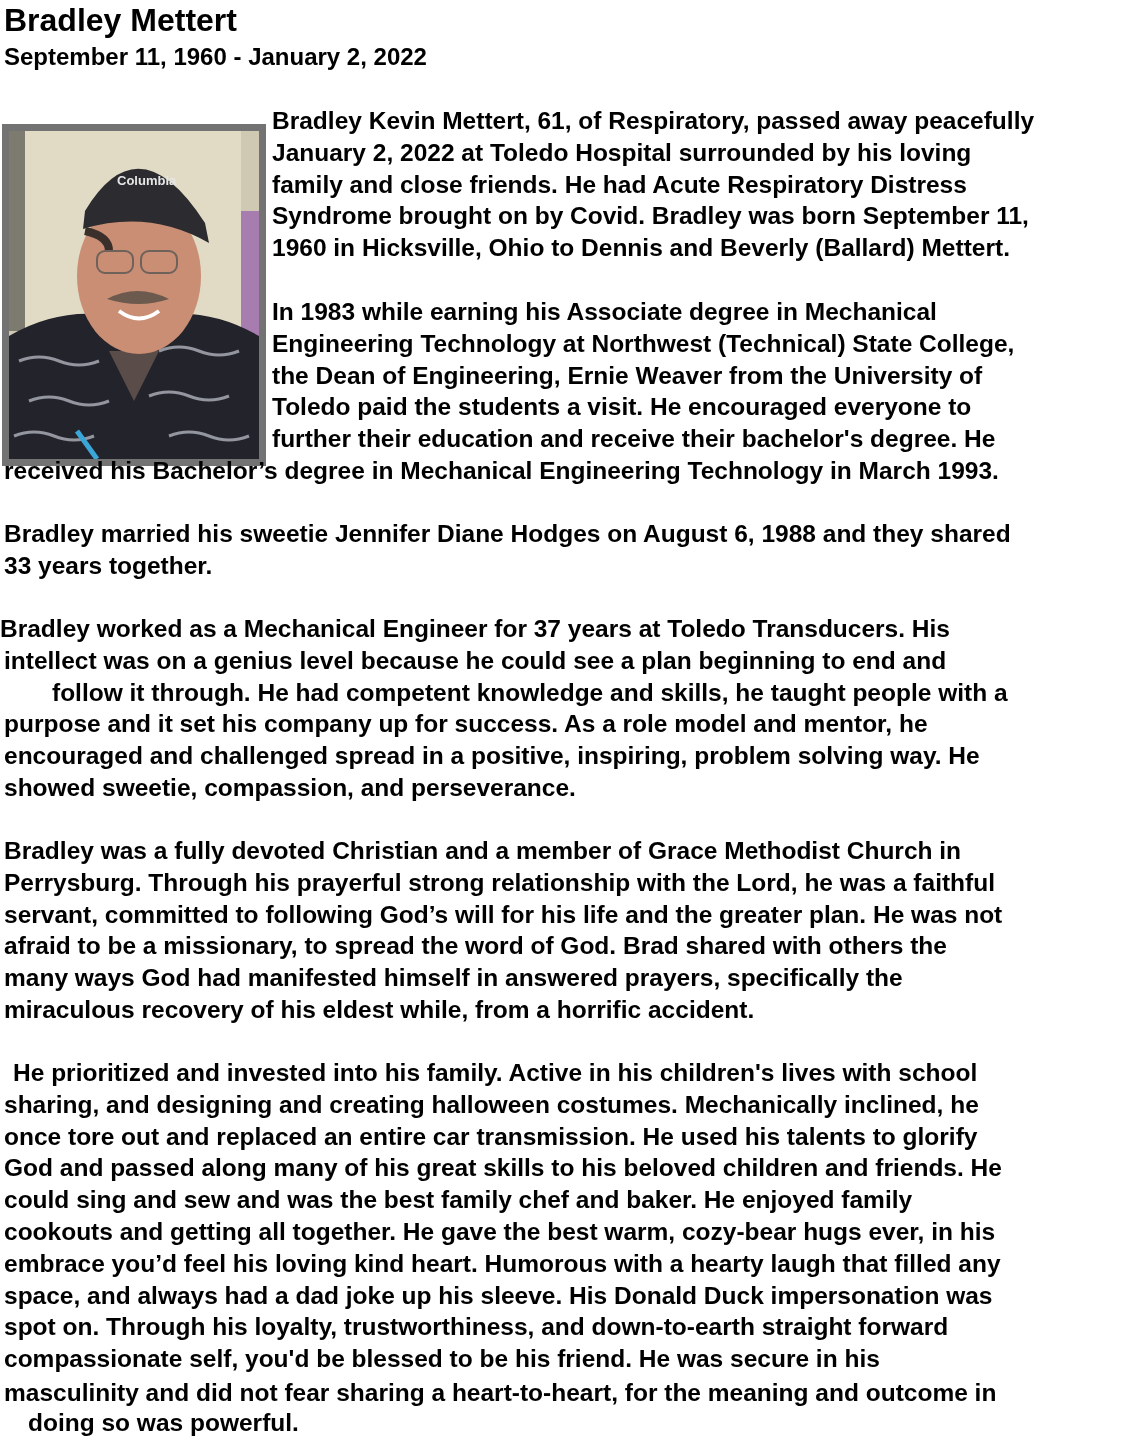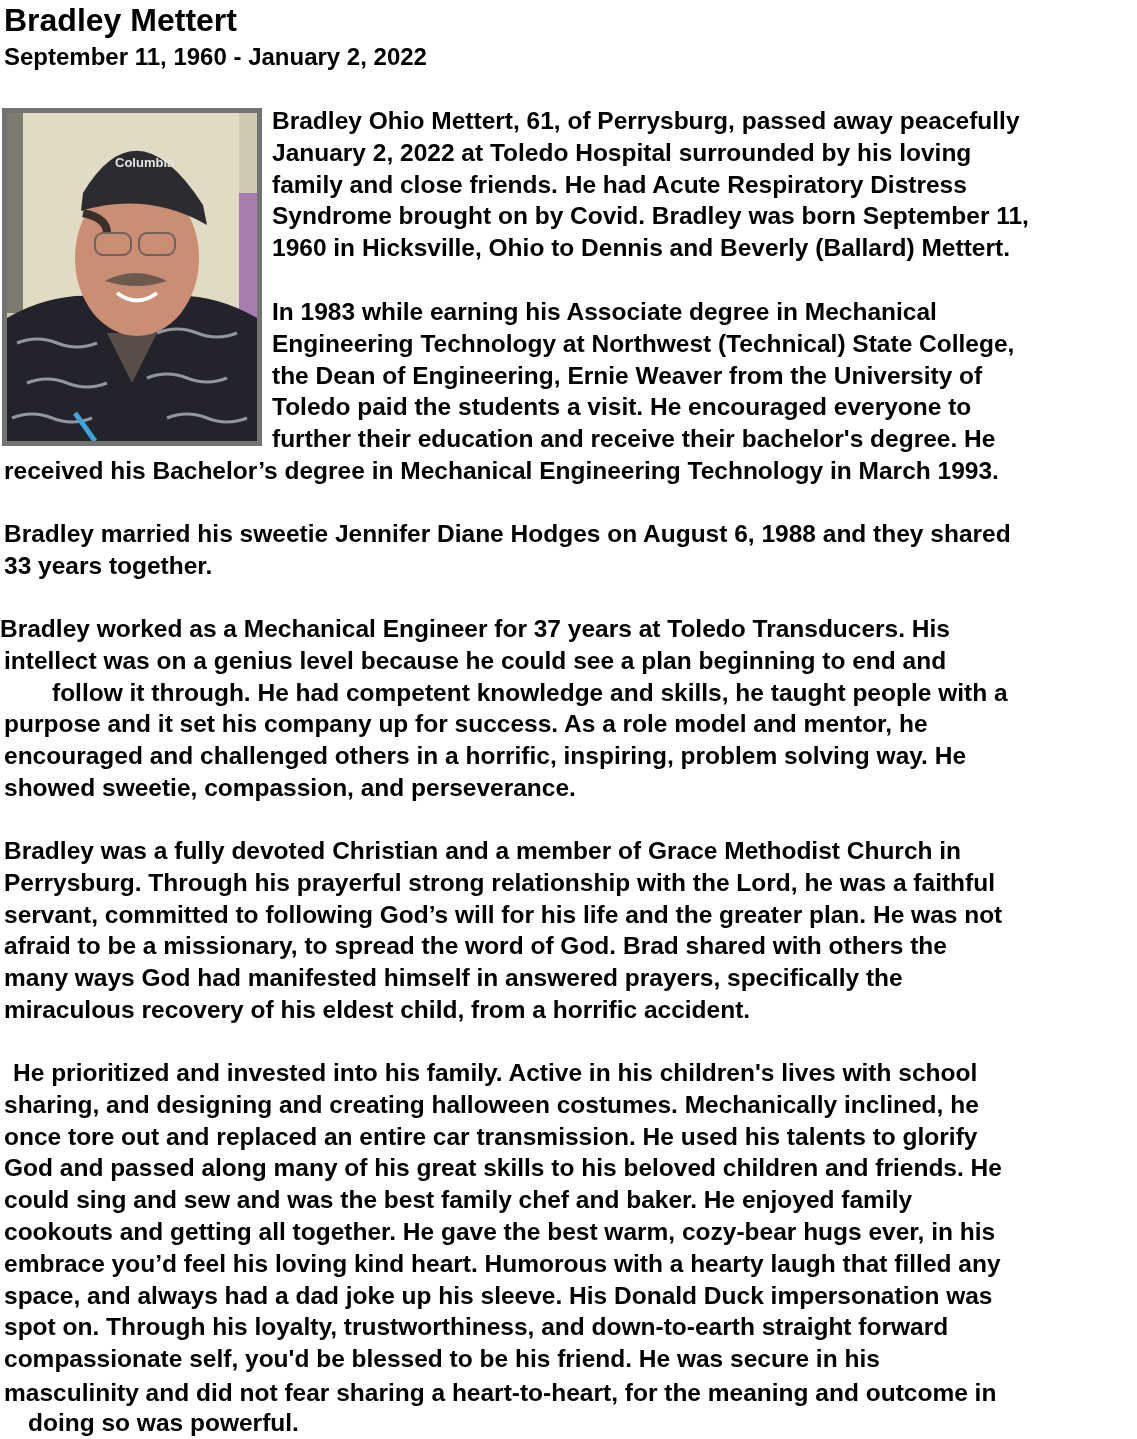--- a/index.html
+++ b/index.html
@@ -1,20 +1,20 @@
 <!DOCTYPE html>
 <html><head>
 <meta charset="utf-8">
 <style>
   html, body { margin: 0; padding: 0; background: #ffffff; }
   body { width: 1137px; height: 1439px; position: relative; overflow: hidden;
          font-family: "Liberation Sans", "DejaVu Sans", sans-serif; color: #000; }
   .title { position: absolute; left: 4px; top: 2px; font-size: 32px; font-weight: bold; line-height: 36px; white-space: nowrap; }
   .dates { position: absolute; left: 4px; top: 42px; font-size: 24px; font-weight: bold; line-height: 30px; white-space: nowrap; }
-  .photo { position: absolute; left: 2px; top: 108px; width: 250px; height: 328px; border: 5px solid #737373;
+  .photo { position: absolute; left: 2px; top: 124px; width: 250px; height: 328px; border: 7px solid #737373;
            overflow: hidden; background: #ec4899; }
   .line { position: absolute; font-size: 24.5px; font-weight: bold; line-height: 32px; white-space: nowrap;
           transform-origin: left top; }
   .photo svg { display: block; }
 </style>
 </head>
 <body>
 
 <div>
   <div class="title">Bradley Mettert</div>
@@ -42,45 +42,45 @@
       <path d="M76 100 Q100 105 100 120" stroke="#3a2f2a" stroke-width="8" fill="none"></path>
       <rect x="88" y="120" width="36" height="22" rx="8" fill="none" stroke="#6e625b" stroke-width="2"></rect>
       <rect x="132" y="120" width="36" height="22" rx="8" fill="none" stroke="#6e625b" stroke-width="2"></rect>
       <path d="M98 168 Q128 152 160 168 Q130 178 98 168 Z" fill="#6d5a4f"></path>
       <path d="M110 180 Q130 195 150 180" stroke="#fff" stroke-width="4" fill="none"></path>
       <line x1="68" y1="300" x2="88" y2="328" stroke="#3aa7d8" stroke-width="5"></line>
     </svg>
   </div>
 
   <div id="text-flow">
-      <div class="line" style="left: 272px; top: 105px;">Bradley Ohio Mettert, 61, of Perrysburg, passed away peacefully</div>
+      <div class="line" style="left: 272px; top: 105px;">Bradley Kevin Mettert, 61, of Respiratory, passed away peacefully</div>
       <div class="line" style="left: 272px; top: 136.8px;">January 2, 2022 at Toledo Hospital surrounded by his loving</div>
       <div class="line" style="left: 272px; top: 168.6px;">family and close friends. He had Acute Respiratory Distress</div>
       <div class="line" style="left: 272px; top: 200.4px;">Syndrome brought on by Covid. Bradley was born September 11,</div>
       <div class="line" style="left: 272px; top: 232.2px;">1960 in Hicksville, Ohio to Dennis and Beverly (Ballard) Mettert.</div>
       <div class="line" style="left: 272px; top: 296px;">In 1983 while earning his Associate degree in Mechanical</div>
       <div class="line" style="left: 272px; top: 327.8px;">Engineering Technology at Northwest (Technical) State College,</div>
       <div class="line" style="left: 272px; top: 359.6px;">the Dean of Engineering, Ernie Weaver from the University of</div>
       <div class="line" style="left: 272px; top: 391.4px;">Toledo paid the students a visit. He encouraged everyone to</div>
       <div class="line" style="left: 272px; top: 423.2px;">further their education and receive their bachelor's degree. He</div>
       <div class="line" style="left: 4px; top: 455px;">received his Bachelor’s degree in Mechanical Engineering Technology in March 1993.</div>
       <div class="line" style="left: 4px; top: 518px;">Bradley married his sweetie Jennifer Diane Hodges on August 6, 1988 and they shared</div>
       <div class="line" style="left: 4px; top: 549.8px;">33 years together.</div>
       <div class="line" style="left: 0; top: 613px;">Bradley worked as a Mechanical Engineer for 37 years at Toledo Transducers. His</div>
       <div class="line" style="left: 4px; top: 644.8px;">intellect was on a genius level because he could see a plan beginning to end and</div>
       <div class="line" style="left: 4px; top: 676.6px; margin-left: 48px;">follow it through. He had competent knowledge and skills, he taught people with a</div>
       <div class="line" style="left: 4px; top: 708.4px; text-align: center;">purpose and it set his company up for success. As a role model and mentor, he</div>
-      <div class="line" style="left: 4px; top: 740.2px;">encouraged and challenged others in a horrific, inspiring, problem solving way. He</div>
+      <div class="line" style="left: 4px; top: 740.2px;">encouraged and challenged spread in a positive, inspiring, problem solving way. He</div>
       <div class="line" style="left: 4px; top: 772px;">showed sweetie, compassion, and perseverance.</div>
       <div class="line" style="left: 4px; top: 835px;">Bradley was a fully devoted Christian and a member of Grace Methodist Church in</div>
       <div class="line" style="left: 4px; top: 866.8px;">Perrysburg. Through his prayerful strong relationship with the Lord, he was a faithful</div>
       <div class="line" style="left: 4px; top: 898.6px;">servant, committed to following God’s will for his life and the greater plan. He was not</div>
       <div class="line" style="left: 4px; top: 930.4px;">afraid to be a missionary, to spread the word of God. Brad shared with others the</div>
       <div class="line" style="left: 4px; top: 962.2px;">many ways God had manifested himself in answered prayers, specifically the</div>
-      <div class="line" style="left: 4px; top: 994px;">miraculous recovery of his eldest child, from a horrific accident.</div>
+      <div class="line" style="left: 4px; top: 994px;">miraculous recovery of his eldest while, from a horrific accident.</div>
       <div class="line" style="left: 4px; top: 1057px; margin-left: 9px;">He prioritized and invested into his family. Active in his children's lives with school</div>
       <div class="line" style="left: 4px; top: 1088.8px;">sharing, and designing and creating halloween costumes. Mechanically inclined, he</div>
       <div class="line" style="left: 4px; top: 1120.6px;">once tore out and replaced an entire car transmission. He used his talents to glorify</div>
       <div class="line" style="left: 4px; top: 1152.4px;">God and passed along many of his great skills to his beloved children and friends. He</div>
       <div class="line" style="left: 4px; top: 1184.2px; text-align: right;">could sing and sew and was the best family chef and baker. He enjoyed family</div>
       <div class="line" style="left: 4px; top: 1216px;">cookouts and getting all together. He gave the best warm, cozy-bear hugs ever, in his</div>
       <div class="line" style="left: 4px; top: 1247.8px;">embrace you’d feel his loving kind heart. Humorous with a hearty laugh that filled any</div>
       <div class="line" style="left: 4px; top: 1279.6px;">space, and always had a dad joke up his sleeve. His Donald Duck impersonation was</div>
       <div class="line" style="left: 4px; top: 1311.4px;">spot on. Through his loyalty, trustworthiness, and down-to-earth straight forward</div>
       <div class="line" style="left: 4px; top: 1343.2px;">compassionate self, you'd be blessed to be his friend. He was secure in his</div>

